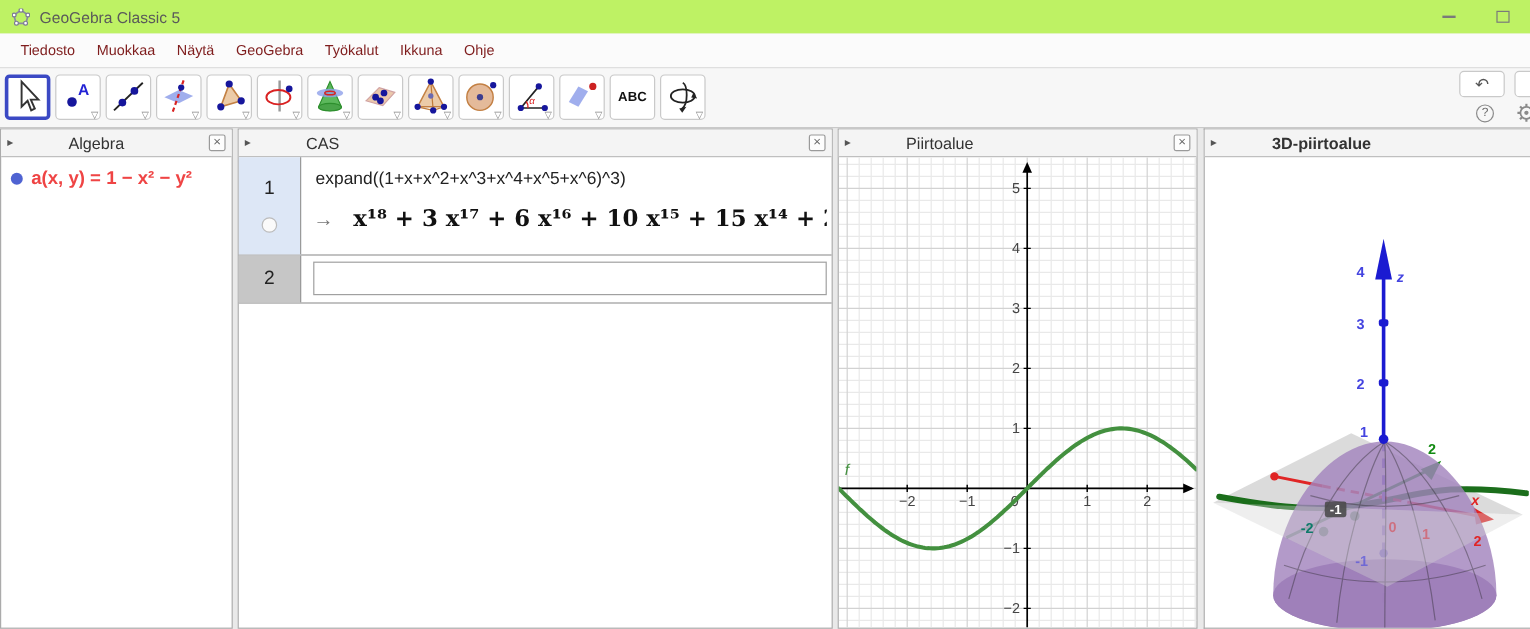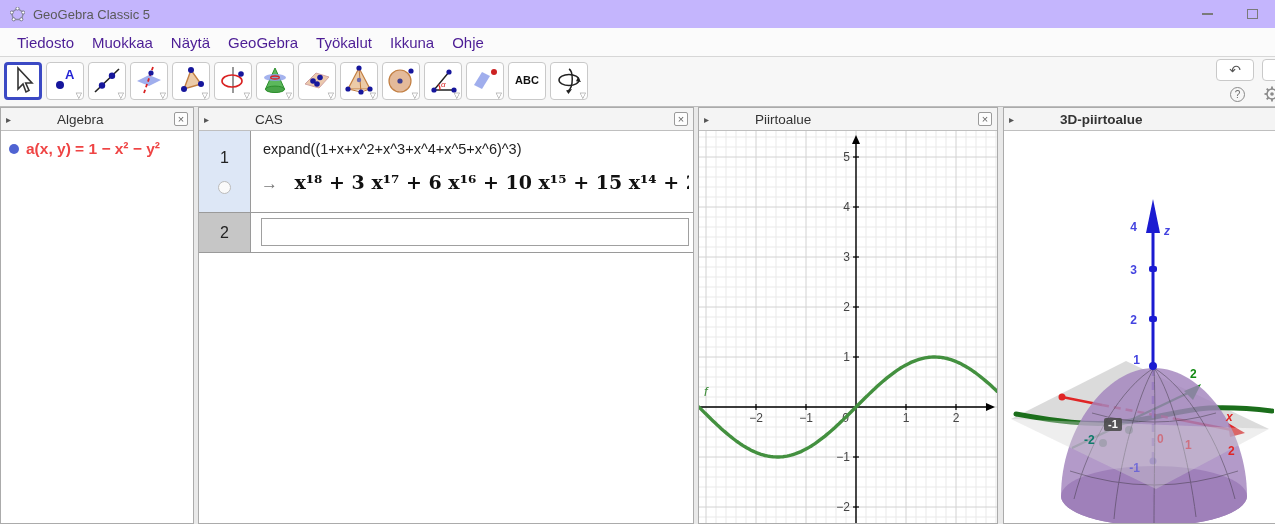--- a/index.html
+++ b/index.html
@@ -1,33 +1,33 @@
 <!DOCTYPE html>
 <html><head>
 <meta charset="utf-8">
 <style>
   * { margin:0; padding:0; box-sizing:border-box; }
   html,body { width:1275px; height:524px; overflow:hidden; background:#f0f0f0;
               font-family:"Liberation Sans", sans-serif; }
 
   
   #titlebar { position:absolute; left:0; top:0; width:1275px; height:28px;
-              background:#c4b5fd; display:flex; align-items:center; }
+              background:#bef264; display:flex; align-items:center; }
   #titlebar .logo { margin-left:10px; }
   #titlebar .app-title { margin-left:8px; font-size:13px; color:#5a5a5a; }
   .win-controls { position:absolute; right:0; top:0; height:28px; display:flex; }
   .win-btn { width:45px; height:28px; display:flex; align-items:center; justify-content:center; }
   .min-glyph { width:11px; height:2px; background:#7a7a7a; }
   .max-glyph { width:11px; height:10px; border:1px solid #7a7a7a; }
 
   
   #menubar { position:absolute; left:0; top:28px; width:1275px; height:29px;
              background:#fbfbfb; border-bottom:1px solid #d7d7d7;
              display:flex; align-items:center; padding-left:8px; }
-  .menu-item { font-size:15px; color:#4c1d95; padding:4px 9px; cursor:default; }
+  .menu-item { font-size:12px; color:#7f1d1d; padding:4px 9px; cursor:default; }
 
   
   #toolbar { position:absolute; left:0; top:57px; width:1275px; height:50px;
              background:#f7f7f7; border-bottom:1px solid #bdbdbd; }
   .tool { position:absolute; top:5px; width:38px; height:38px; background:#fff;
           border:1px solid #c9c9c9; border-radius:4px; padding:0; }
   .tool.selected { border:3px solid #3b49c4; }
   .tool .dd { position:absolute; right:1px; bottom:-1px; font-size:8px; color:#8a8a8a; }
   .tb-right-btn { position:absolute; background:#fff; border:1px solid #c9c9c9;
                   border-radius:4px; font-size:14px; color:#555;

